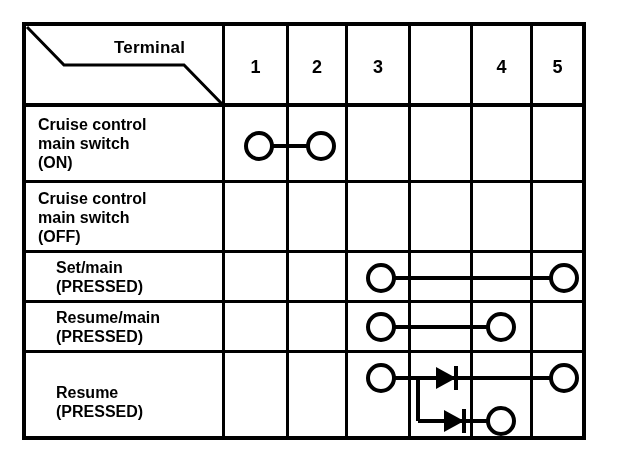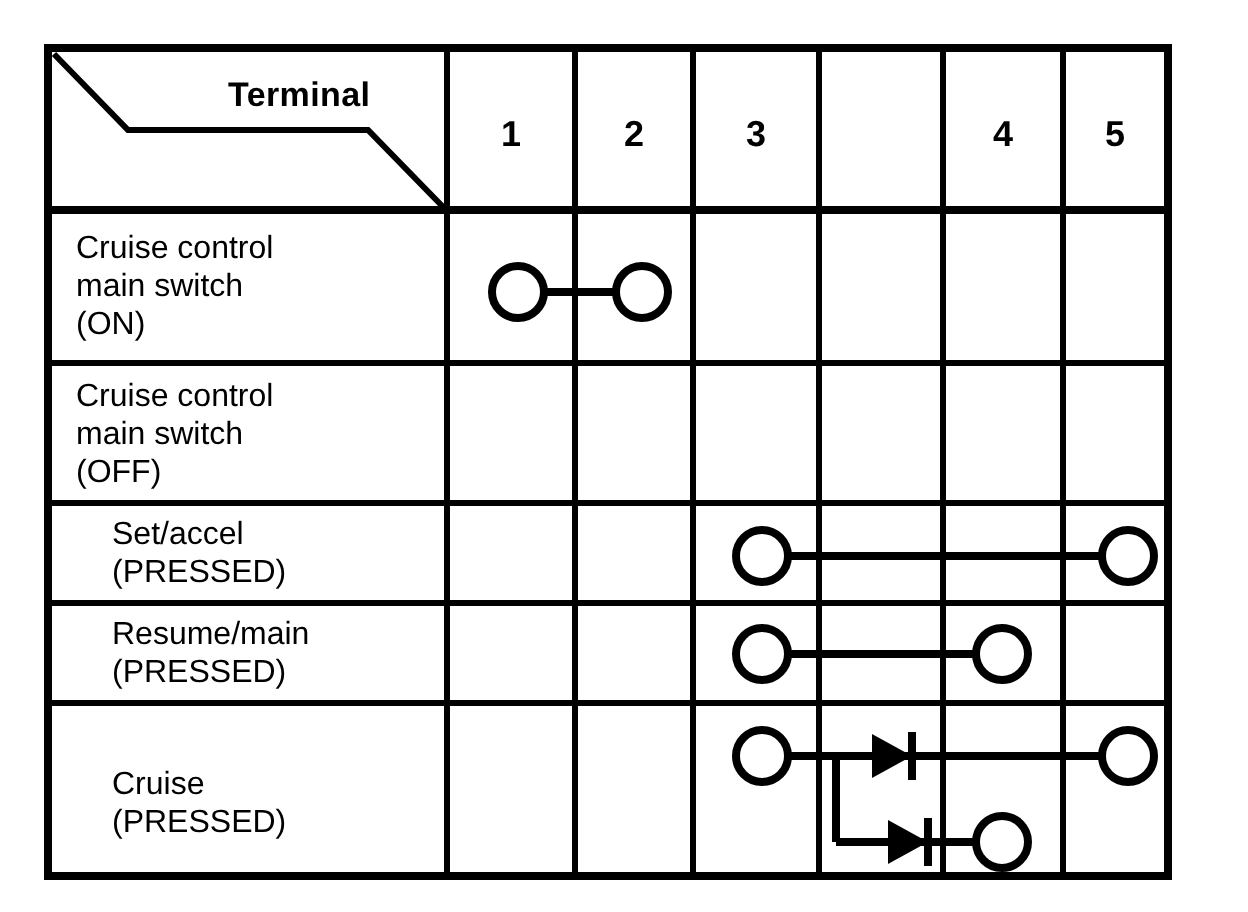--- a/index.html
+++ b/index.html
@@ -75,21 +75,21 @@
     line-height: 26px;
     text-align: center;
     font-size: 18px;
     font-weight: bold;
     color: #000000;
   }
   
   .row-label {
     position: absolute;
     font-size: 16px;
-    font-weight: normal;
+    font-weight: bold;
     color: #000000;
     line-height: 19px;
     white-space: pre-line;
   }
   
   .sym-layer {
     position: absolute;
     left: 0;
     top: 0;
     width: 564px;
@@ -128,25 +128,25 @@
     <div class="col-num" style="left:385px; width:59px;"></div>
     <div class="col-num" style="left:447px; width:57px;">4</div>
     <div class="col-num" style="left:507px; width:49px;">5</div>
 
     <div class="row-label" style="left:12px; top:89px;">Cruise control
 main switch
 (ON)</div>
     <div class="row-label" style="left:12px; top:163px;">Cruise control
 main switch
 (OFF)</div>
-    <div class="row-label" style="left:30px; top:232px;">Set/accel
+    <div class="row-label" style="left:30px; top:232px;">Set/main
 (PRESSED)</div>
     <div class="row-label" style="left:30px; top:282px;">Resume/main
 (PRESSED)</div>
-    <div class="row-label" style="left:30px; top:357px;">Cruise
+    <div class="row-label" style="left:30px; top:357px;">Resume
 (PRESSED)</div>
 
     <svg class="sym-layer" viewBox="0 0 564 418" preserveAspectRatio="none">
 
       <g>
         <line x1="233" y1="120" x2="295" y2="120" stroke="#000000" stroke-width="4"></line>
         <circle cx="233" cy="120" r="13" fill="#ffffff" stroke="#000000" stroke-width="4"></circle>
         <circle cx="295" cy="120" r="13" fill="#ffffff" stroke="#000000" stroke-width="4"></circle>
       </g>
 

